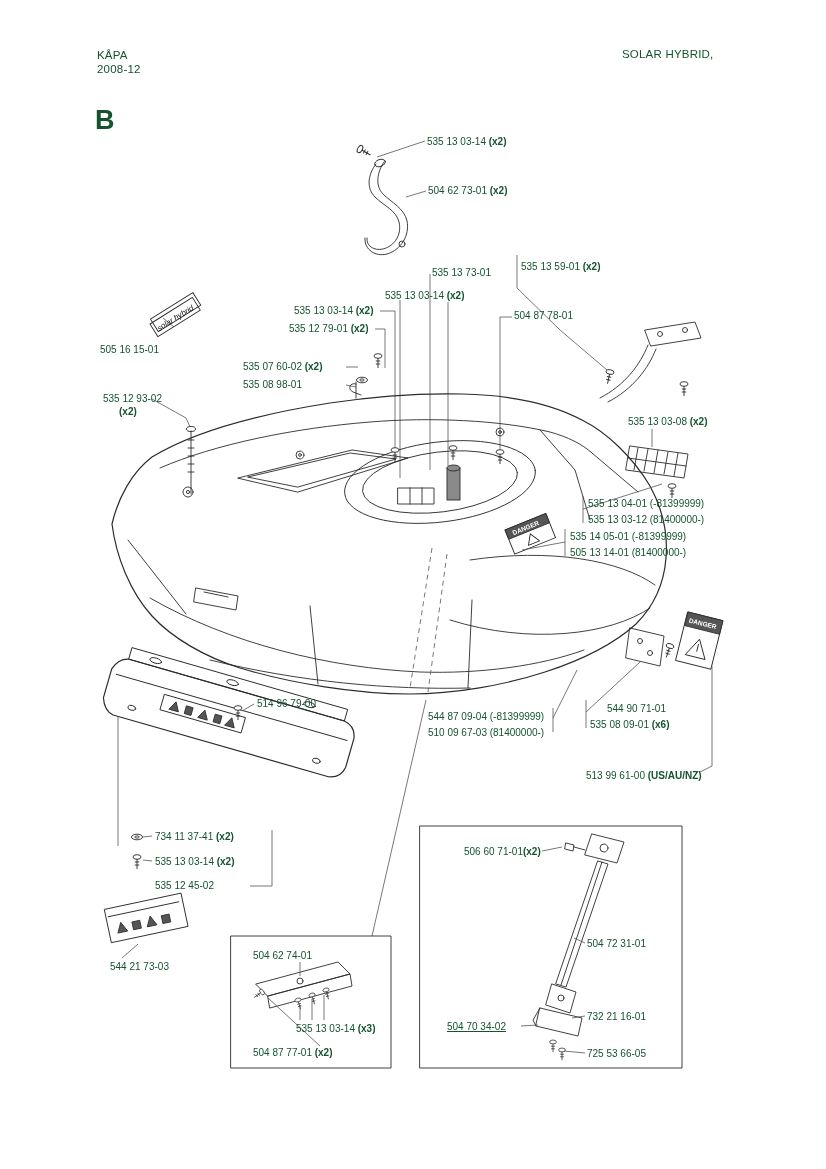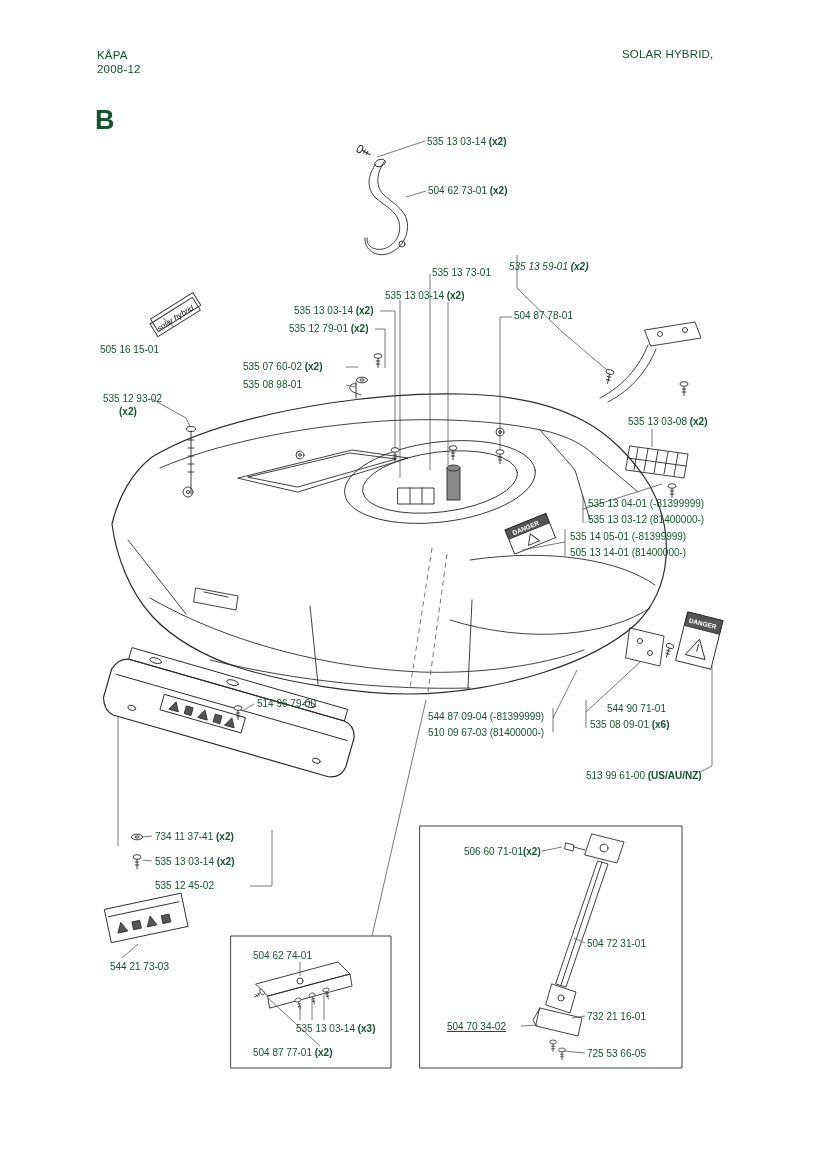--- a/index.html
+++ b/index.html
@@ -262,21 +262,21 @@
       <path class="l" d="M521,1026 L538,1025"></path>
       <path class="l" d="M585,1016 L572,1018"></path>
       <path class="l" d="M585,1053 L564,1051"></path>
     </g>
   </svg>
 
   <div>
     <div class="lbl" style="left:427px;top:135px;"><span>535 13 03-14 </span><span class="b">(x2)</span></div>
     <div class="lbl" style="left:428px;top:184px;"><span>504 62 73-01 </span><span class="b">(x2)</span></div>
     <div class="lbl" style="left:432px;top:266px;"><span>535 13 73-01</span><span class="b"></span></div>
-    <div class="lbl" style="left:509px;top:260px;font-style:italic;"><span>535 13 59-01 </span><span class="b">(x2)</span></div>
+    <div class="lbl" style="left:521px;top:260px;"><span>535 13 59-01 </span><span class="b">(x2)</span></div>
     <div class="lbl" style="left:385px;top:289px;"><span>535 13 03-14 </span><span class="b">(x2)</span></div>
     <div class="lbl" style="left:514px;top:309px;"><span>504 87 78-01</span><span class="b"></span></div>
     <div class="lbl" style="left:100px;top:311px;margin-top:32px;"><span>505 16 15-01</span><span class="b"></span></div>
     <div class="lbl" style="left:294px;top:304px;"><span>535 13 03-14 </span><span class="b">(x2)</span></div>
     <div class="lbl" style="left:289px;top:322px;text-align:center;"><span>535 12 79-01 </span><span class="b">(x2)</span></div>
     <div class="lbl" style="left:243px;top:360px;"><span>535 07 60-02 </span><span class="b">(x2)</span></div>
     <div class="lbl" style="left:243px;top:378px;"><span>535 08 98-01</span><span class="b"></span></div>
     <div class="lbl stack" style="left:103px;top:392px;"><span>535 12 93-02</span><span class="b">(x2)</span></div>
     <div class="lbl" style="left:628px;top:415px;"><span>535 13 03-08 </span><span class="b">(x2)</span></div>
     <div class="lbl" style="left:588px;top:497px;"><span>535 13 04-01 (-81399999)</span><span class="b"></span></div>

